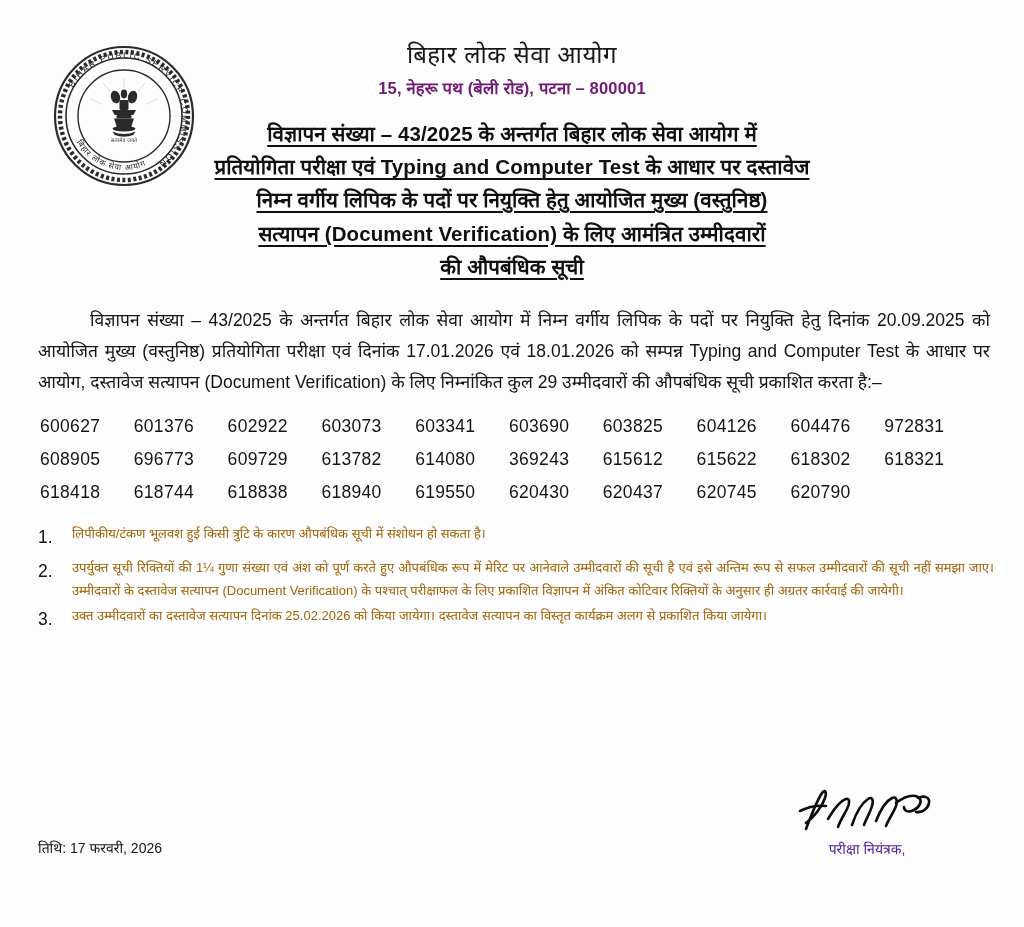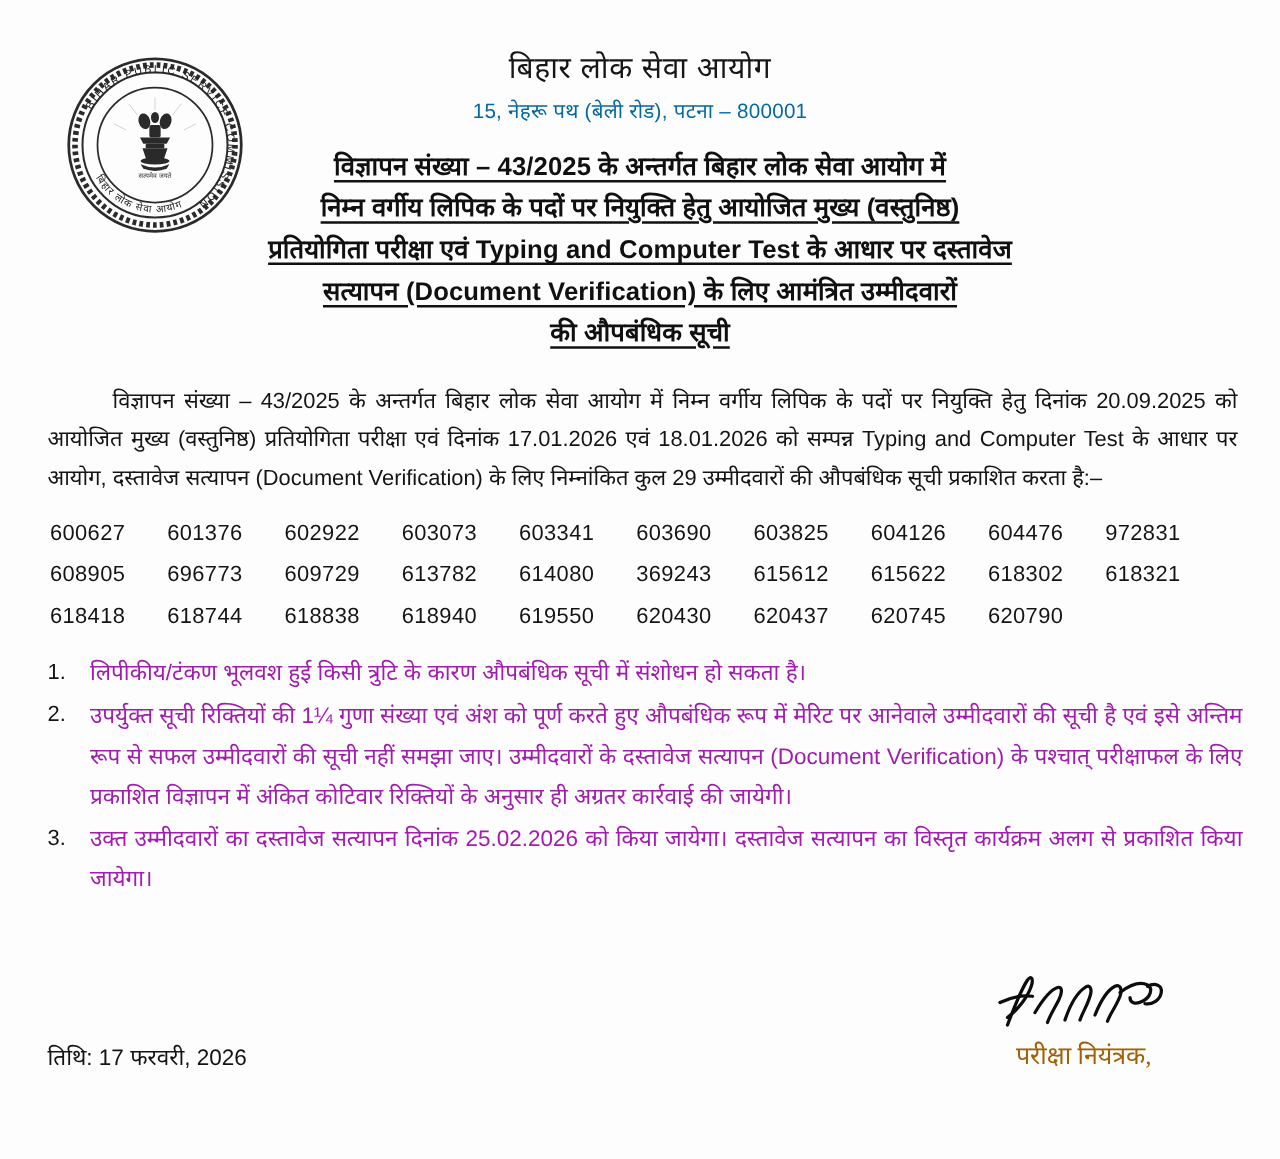--- a/index.html
+++ b/index.html
@@ -33,22 +33,22 @@
   }
   .org-name {
     font-size: 24px;
     font-weight: 400;
     letter-spacing: 0.5px;
     color: #161616;
     line-height: 1.25;
   }
   .org-address {
     font-size: 16.5px;
-    font-weight: 400;
-    color: #0369a1;
+    font-weight: 700;
+    color: #701a75;
     margin-top: 6px;
     letter-spacing: 0.2px;
   }
 
   
   .seal {
     position: absolute;
     left: 44px;
     top: 36px;
     width: 160px;
@@ -124,59 +124,58 @@
     margin-bottom: 2px;
   }
   .note-num {
     flex: 0 0 34px;
     font-size: 17.5px;
     line-height: 1.78;
     color: #141414;
   }
   .note-text {
     flex: 1 1 auto;
-    font-size: 18px;
+    font-size: 13px;
     line-height: 1.78;
-    color: #a21caf;
+    color: #a16207;
     text-align: justify;
     text-justify: inter-word;
   }
 
   
   .footer {
     position: absolute;
     left: 0;
     right: 0;
     bottom: 66px;
     padding: 0 40px 0 38px;
     display: flex;
     align-items: flex-end;
     justify-content: space-between;
   }
   .footer-date {
-    font-size: 18px;
+    font-size: 14px;
     color: #141414;
     padding-bottom: 4px;
   }
   .footer-sign {
     text-align: center;
     padding-right: 42px;
   }
   .signature {
     height: 52px;
     margin-bottom: 2px;
     display: flex;
     align-items: flex-end;
     justify-content: center;
   }
   .sig-designation {
-    font-size: 20px;
-    color: #a16207;
+    font-size: 14px;
+    color: #4c1d95;
     line-height: 1.55;
-    font-family: Liberation Serif, serif;
   }
   .sig-office {
     font-size: 17.5px;
     color: #141414;
     line-height: 1.55;
   }
 </style>
 </head>
 <body>
 
@@ -222,22 +221,22 @@
     </svg>
   </div>
 
   <div class="header">
     <div class="org-name">बिहार लोक सेवा आयोग</div>
     <div class="org-address">15, नेहरू पथ (बेली रोड), पटना – 800001</div>
   </div>
 
   <div class="title-block">
     <div class="title-line"><span class="u">विज्ञापन संख्या – 43/2025 के अन्तर्गत बिहार लोक सेवा आयोग में</span></div>
+    <div class="title-line"><span class="u">प्रतियोगिता परीक्षा एवं Typing and Computer Test के आधार पर दस्तावेज</span></div>
     <div class="title-line"><span class="u">निम्न वर्गीय लिपिक के पदों पर नियुक्ति हेतु आयोजित मुख्य (वस्तुनिष्ठ)</span></div>
-    <div class="title-line"><span class="u">प्रतियोगिता परीक्षा एवं Typing and Computer Test के आधार पर दस्तावेज</span></div>
     <div class="title-line"><span class="u">सत्यापन (Document Verification) के लिए आमंत्रित उम्मीदवारों</span></div>
     <div class="title-line"><span class="u">की औपबंधिक सूची</span></div>
   </div>
 
   <div class="body-block">
     <p class="para">विज्ञापन संख्या – 43/2025 के अन्तर्गत बिहार लोक सेवा आयोग में निम्न वर्गीय लिपिक के पदों पर नियुक्ति हेतु दिनांक 20.09.2025 को आयोजित मुख्य (वस्तुनिष्ठ) प्रतियोगिता परीक्षा एवं दिनांक 17.01.2026 एवं 18.01.2026 को सम्पन्न Typing and Computer Test के आधार पर आयोग, दस्तावेज सत्यापन (Document Verification) के लिए निम्नांकित कुल 29 उम्मीदवारों की औपबंधिक सूची प्रकाशित करता है:–</p>
   </div>
 
   <div class="roll-grid">
       <div class="roll">600627</div>

